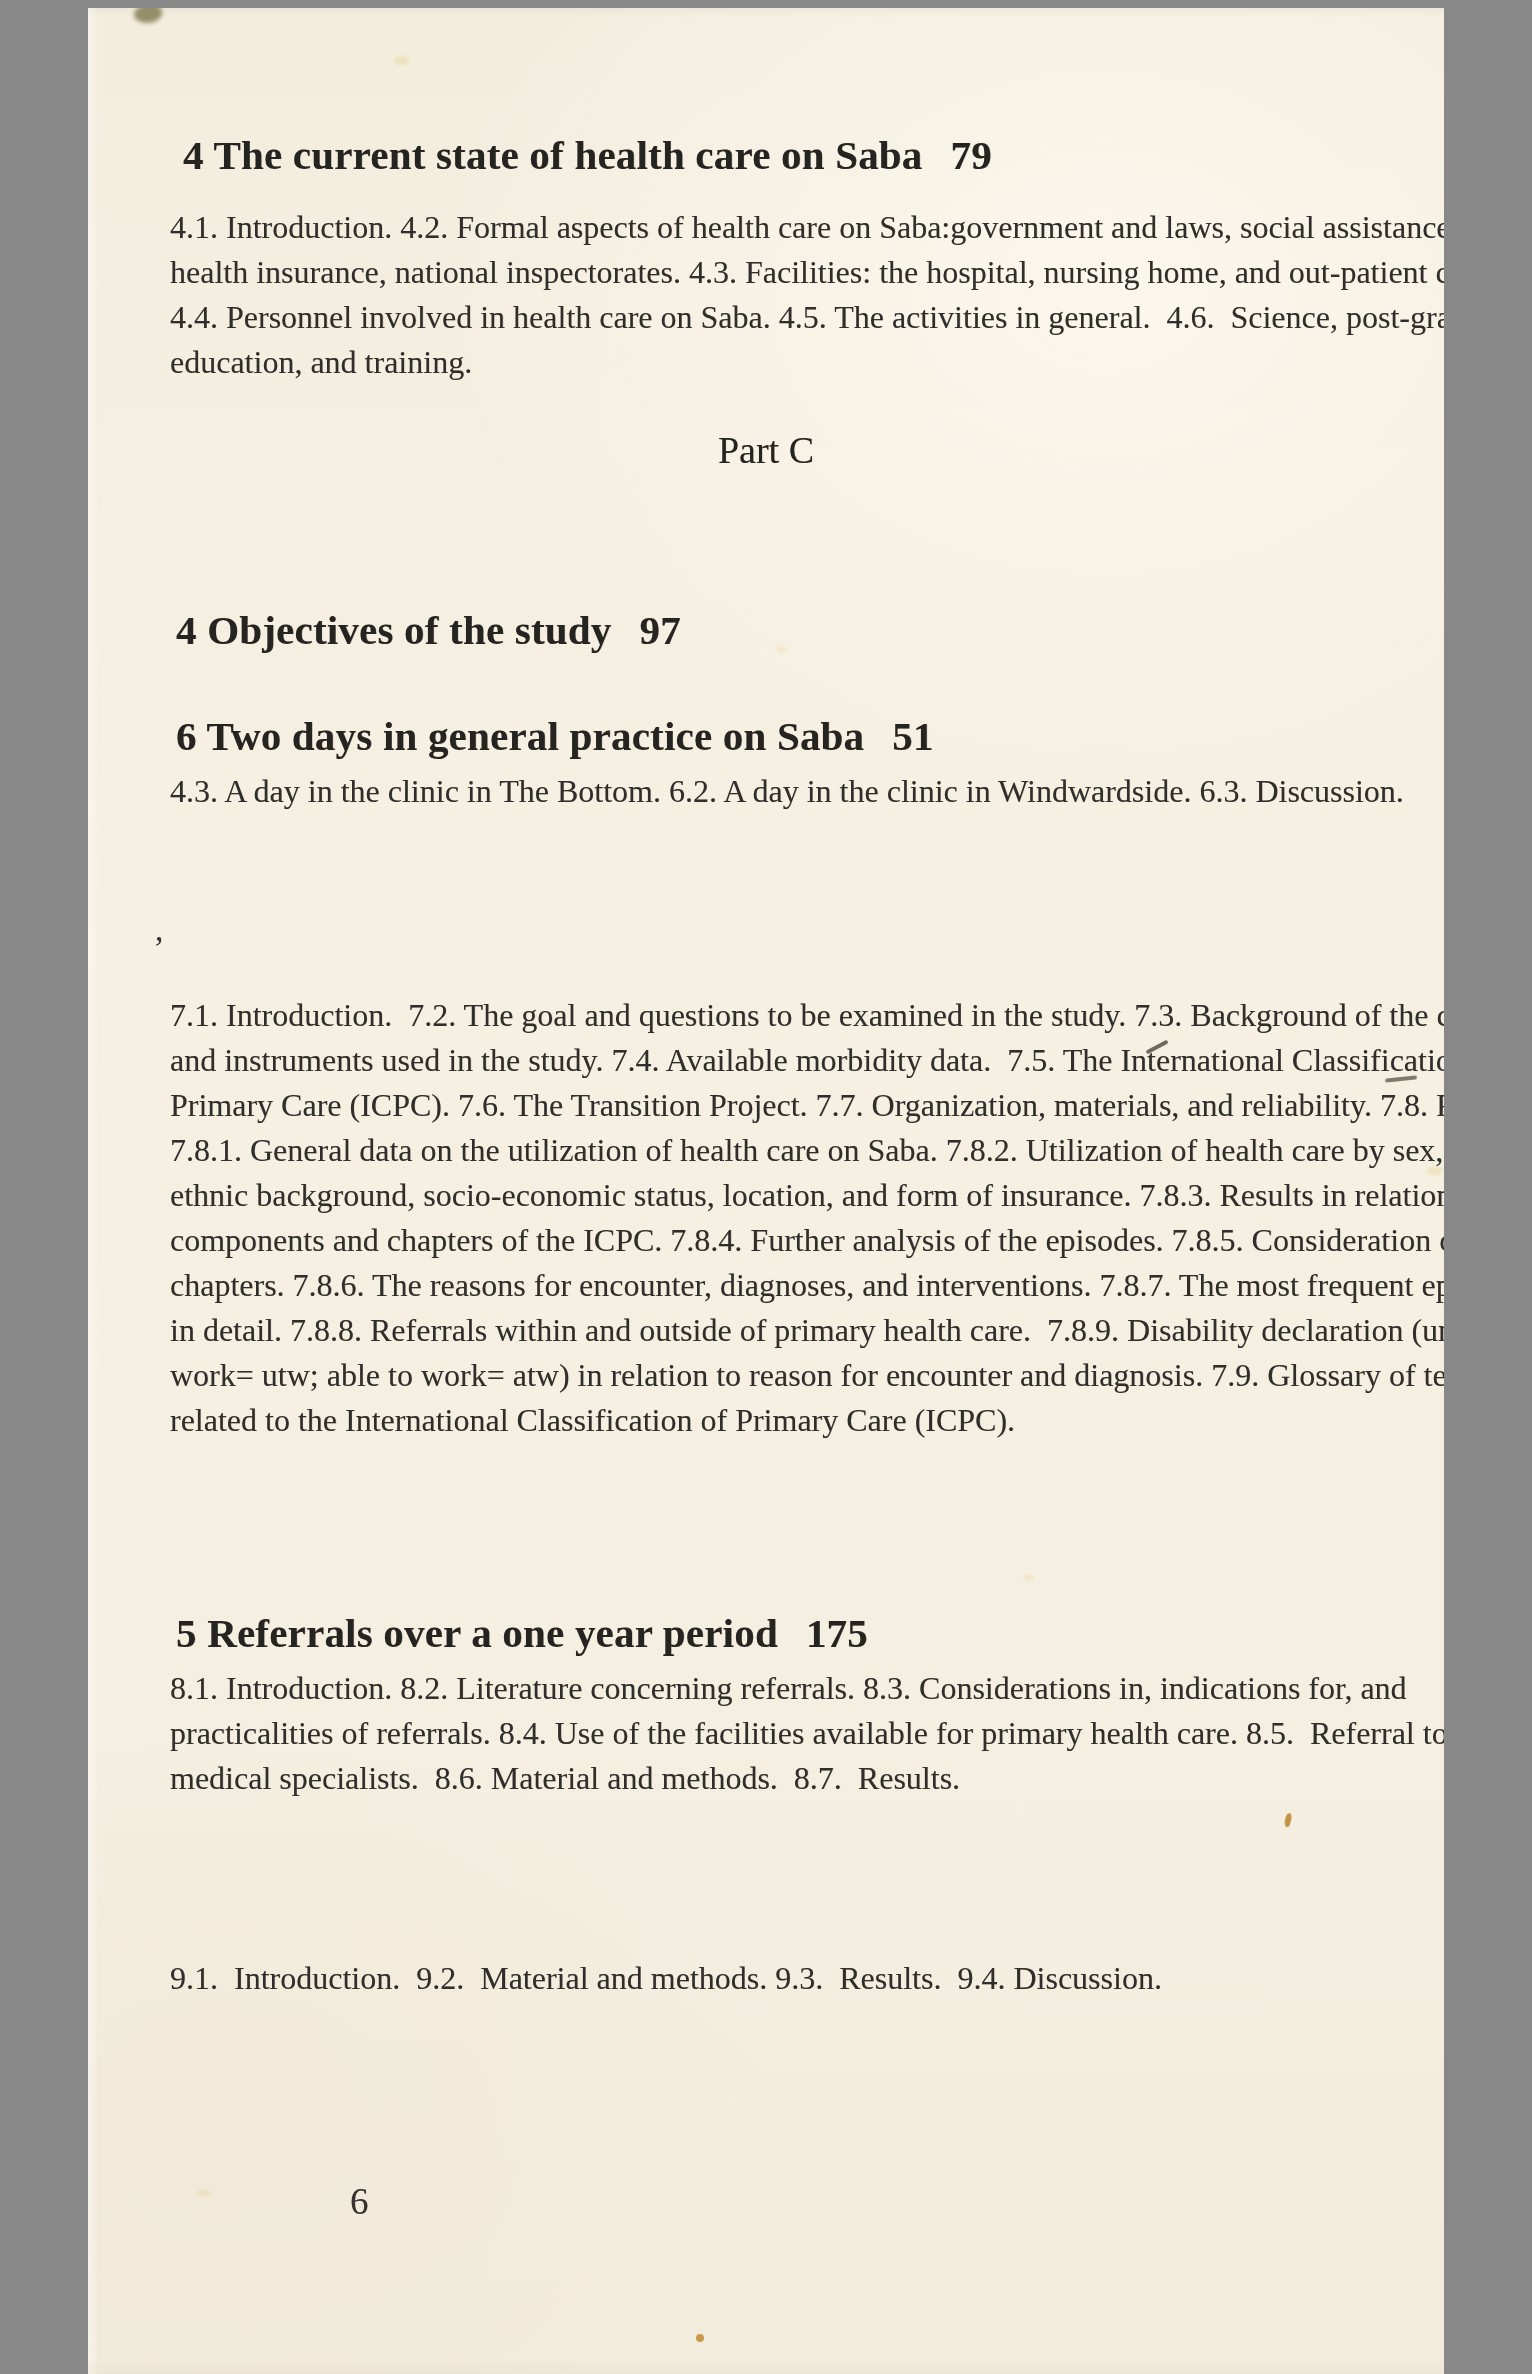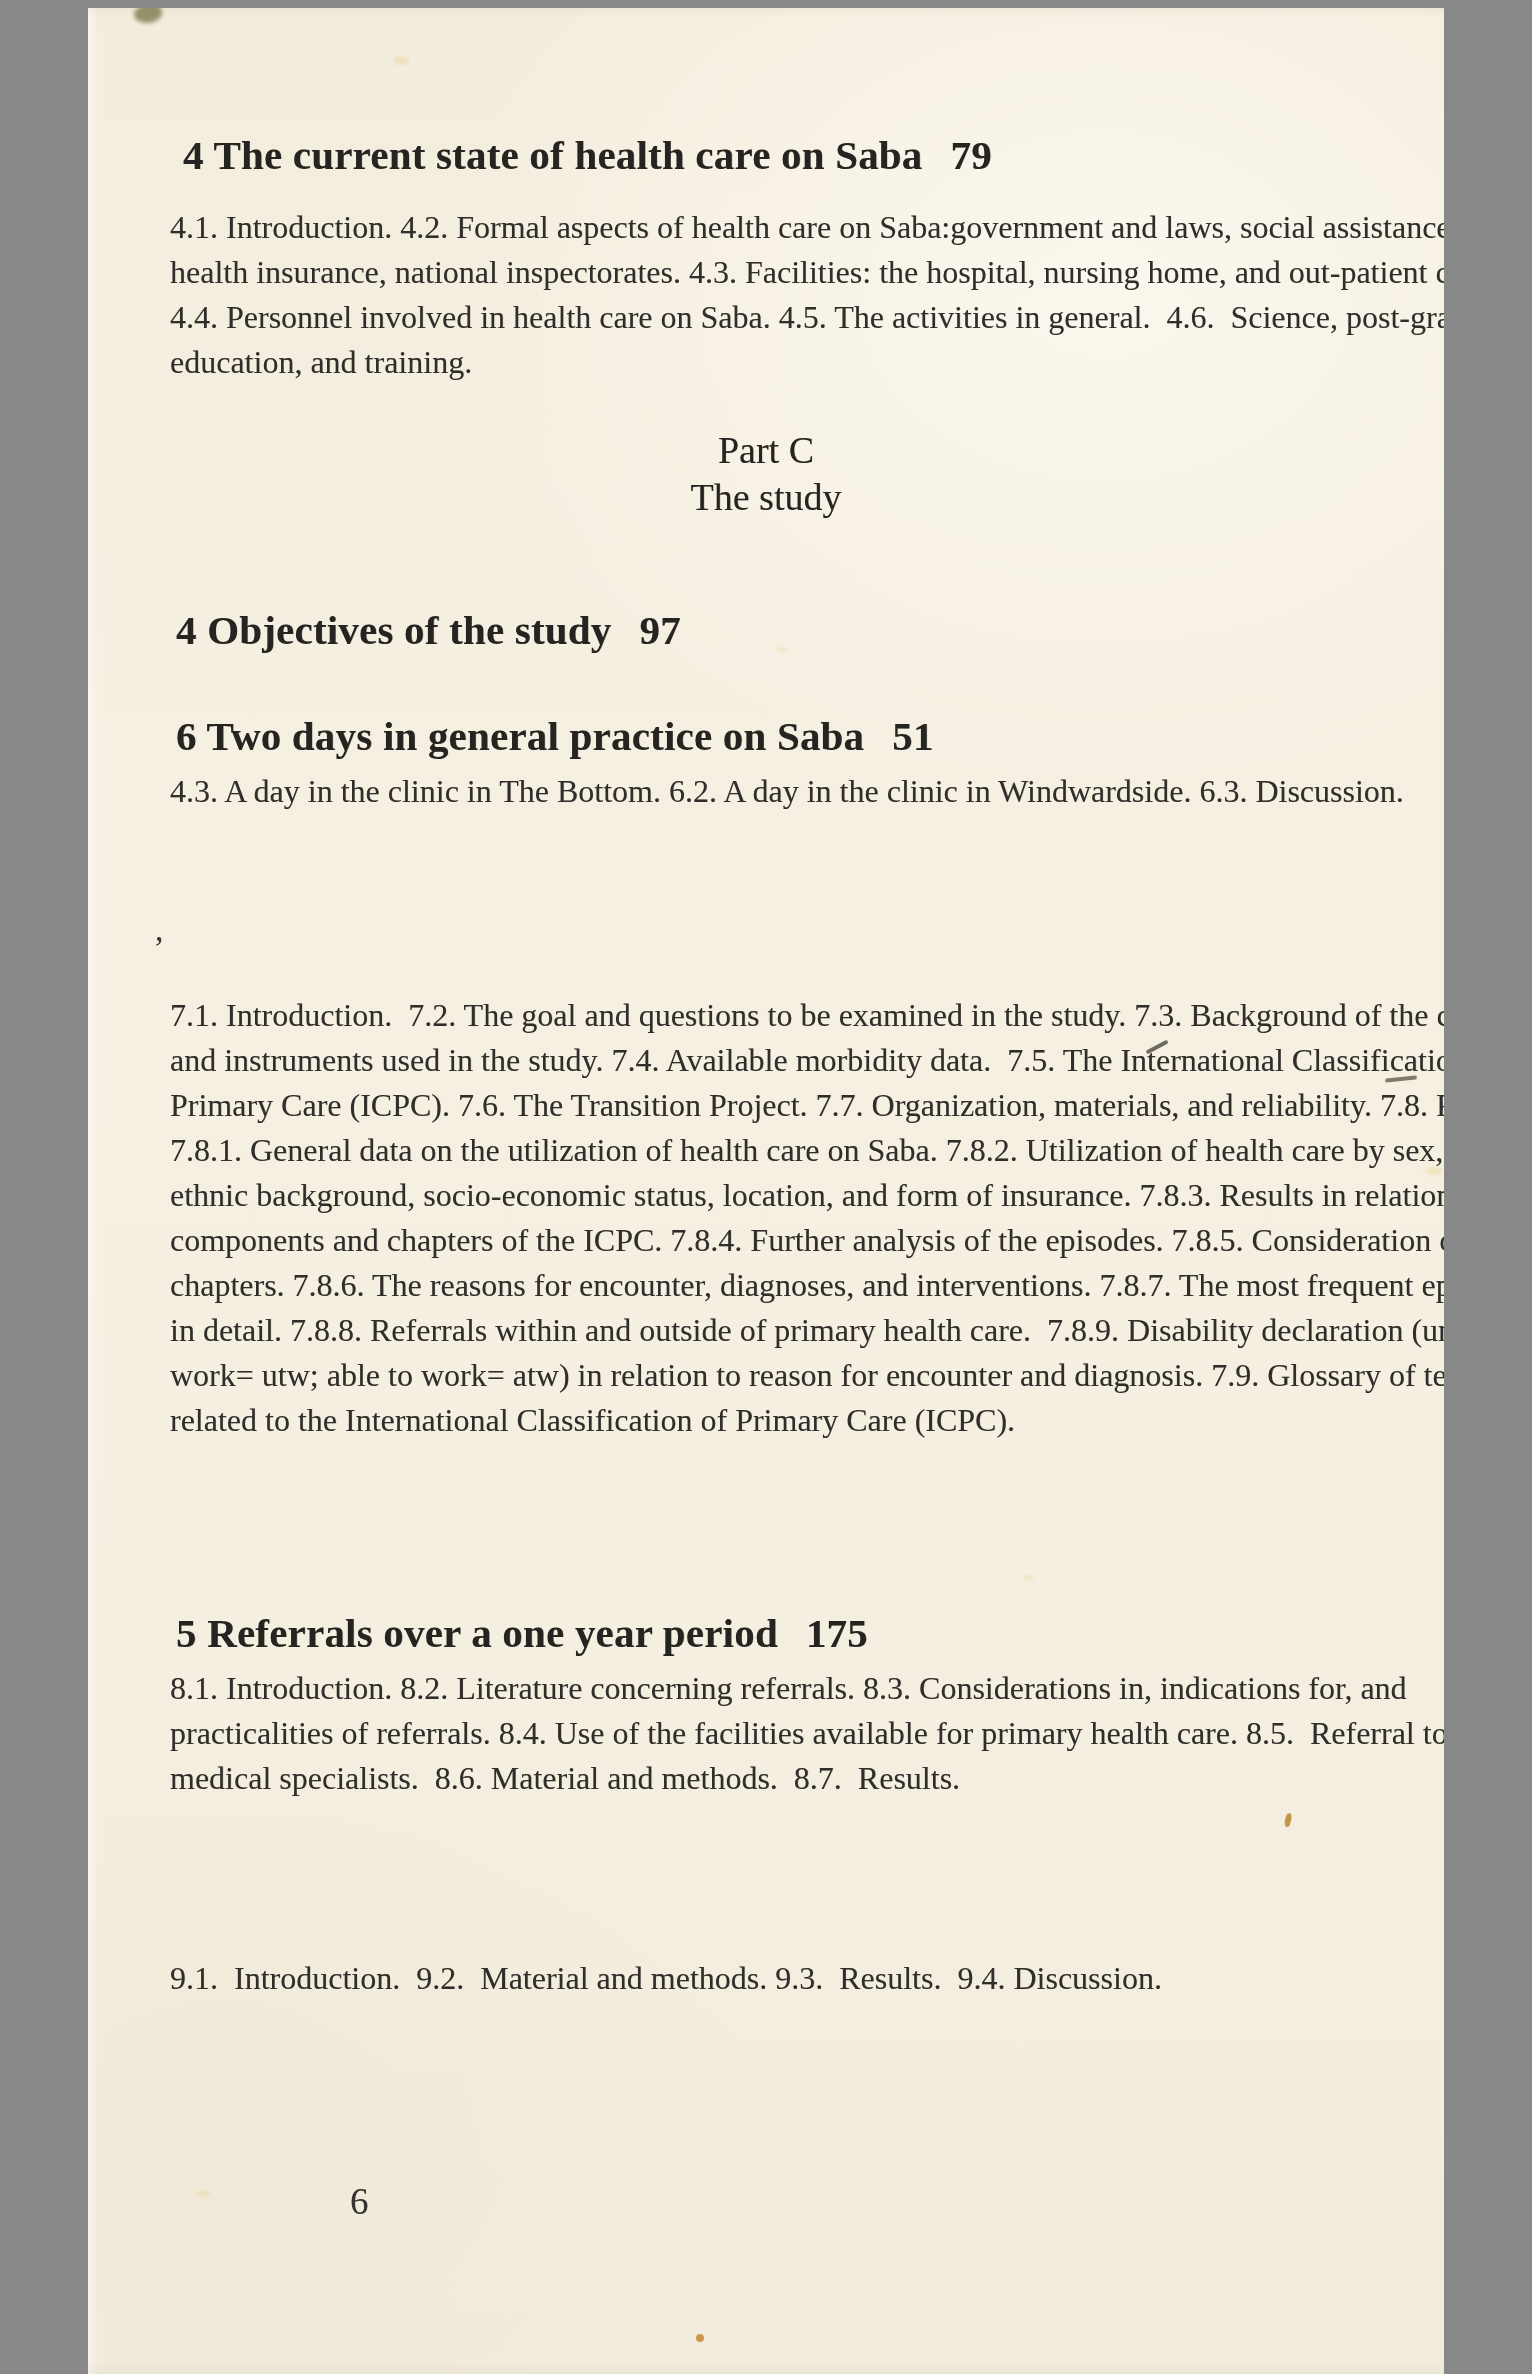--- a/index.html
+++ b/index.html
@@ -92,21 +92,20 @@
   <div class="edge-left"></div>
   <div class="edge-top"></div>
   <div class="edge-bottom"></div>
 
   <h2 class="heading" style="left:95px;top:91px;"><span>4 The current state of health care on Saba</span><span class="pgref">79</span></h2>
 
   <p class="body-text" style="top:197px;">4.1. Introduction. 4.2. Formal aspects of health care on Saba:government and laws, social assistance and health insurance, national inspectorates. 4.3. Facilities: the hospital, nursing home, and out-patient clinic. 4.4. Personnel involved in health care on Saba. 4.5. The activities in general.  4.6.  Science, post-graduate education, and training.</p>
 
   <div class="part-heading">
     <div>Part C</div>
-    <div>The study</div>
   </div>
 
   <h2 class="heading" style="left:88px;top:566px;"><span>4 Objectives of the study</span><span class="pgref">97</span></h2>
 
   <h2 class="heading" style="left:88px;top:672px;"><span>6 Two days in general practice on Saba</span><span class="pgref">51</span></h2>
 
   <p class="body-text" style="top:761px;">4.3. A day in the clinic in The Bottom. 6.2. A day in the clinic in Windwardside. 6.3. Discussion.</p>
 
   <span class="stray-comma">,</span>
 

